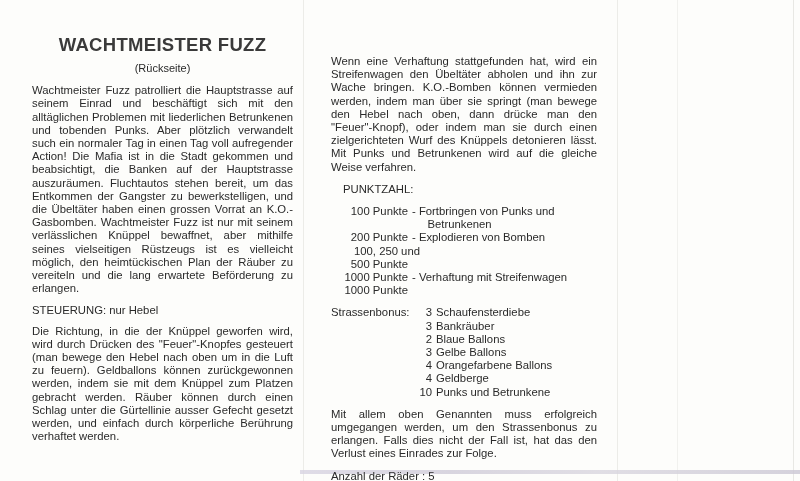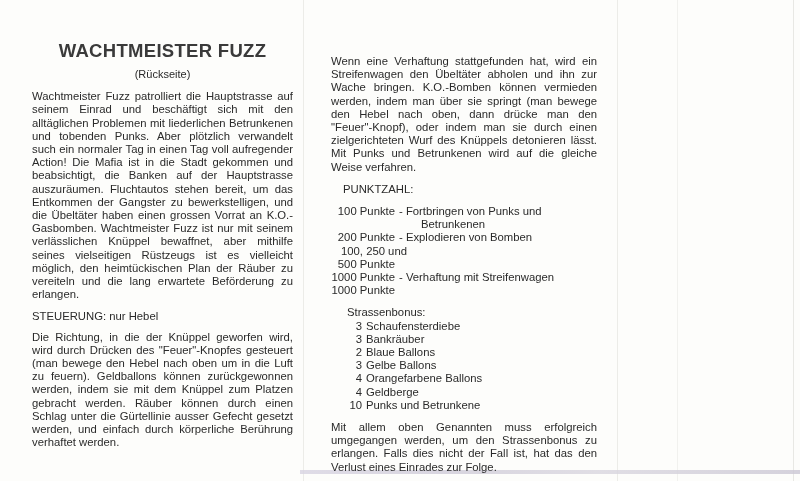--- a/index.html
+++ b/index.html
@@ -13,41 +13,41 @@
   .fold.f1 { left:303px; }
   .fold.f2 { left:617px; }
   .fold.f3 { left:677px; background:#f1f1ee; }
   .fold.f4 { left:793px; background:#e8e8e4; }
   .bottom-edge {
     position:absolute; left:300px; right:0; top:470px; height:4px;
     background:linear-gradient(90deg,#d8d4e2,#cfcbd8 30%,#d9d6df 60%,#cbc7d4);
     opacity:0.8;
   }
   .col-left {
-    position:absolute; left:32px; top:40px; width:261px;
+    position:absolute; left:32px; top:34px; width:261px;
     font-size:11.3px; line-height:13.2px;
   }
   .title {
     text-align:center; font-weight:bold; font-size:18.5px; letter-spacing:0.3px;
     color:#3a3a3a; margin:0 0 6px 0; line-height:22px;
   }
   .subtitle { text-align:center; font-size:11px; margin:0 0 9px 0; }
   .para { text-align:justify; margin:0 0 9px 0; }
   .steuerung { margin:0 0 7px 0; }
   .col-mid {
     position:absolute; left:331px; top:55px; width:266px;
     font-size:11.3px; line-height:13.2px;
   }
   .heading { margin:9px 0 9px 0;padding-left:12px; }
-  .points { margin:0 0 9px 0; }
+  .points { margin:0 0 9px 13px; }
   .points .row { display:flex; white-space:nowrap; }
   .points .pts { width:64px; text-align:right; padding-right:4px; }
   .points .desc { flex:1; }
   .points .cont { text-align:center; padding-right:22px; }
-  .bonus { display:flex; margin:0 0 9px 16px;flex-direction:column; }
+  .bonus { display:flex; margin:0 0 9px 0; }
   .bonus .lbl { width:86px; }
   .bonus .items .row { display:flex; white-space:nowrap; }
   .bonus .items .num { width:15px; text-align:right; padding-right:4px; }
 </style>
 </head>
 <body>
 
 <div class="fold f1"></div>
 <div class="fold f2"></div>
 <div class="fold f3"></div>

